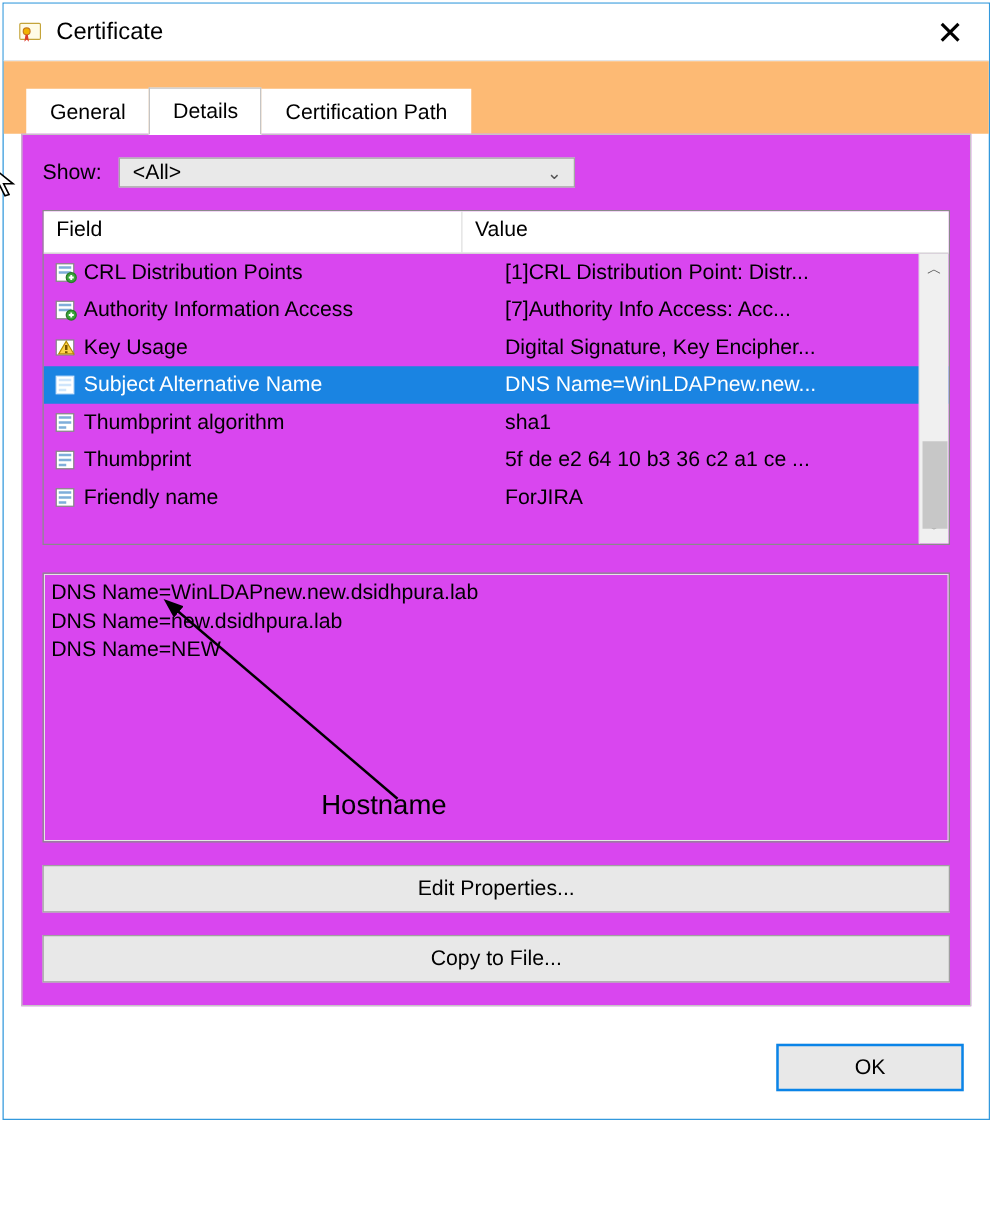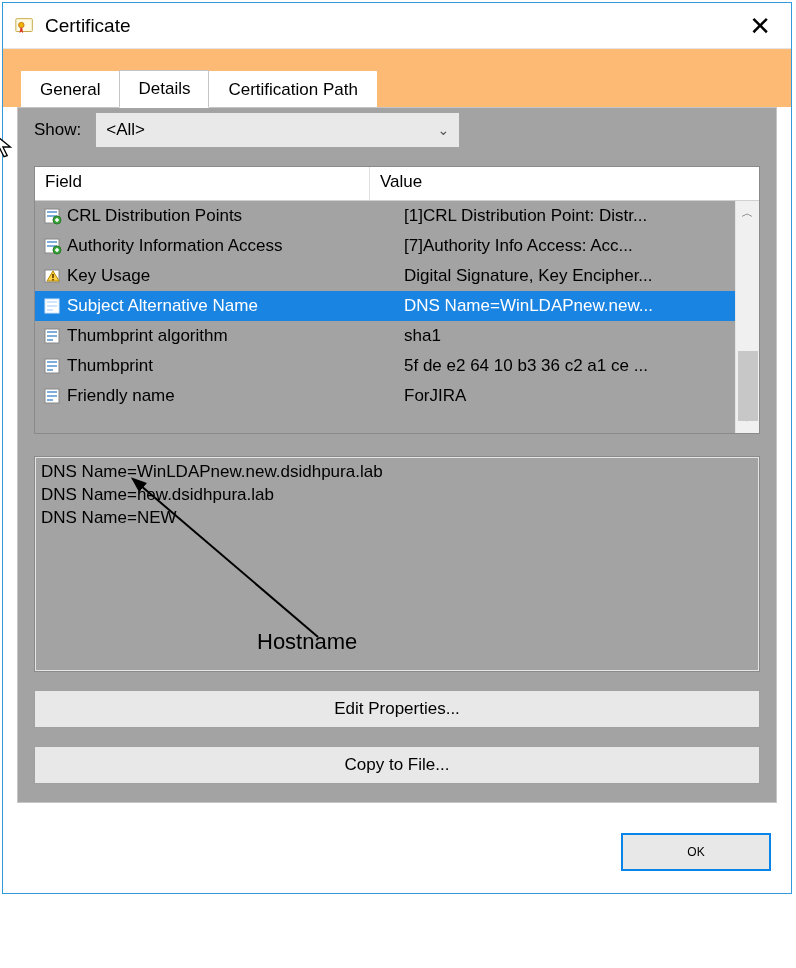--- a/index.html
+++ b/index.html
@@ -59,34 +59,34 @@
     background: #fff;
   }
   .tab.active {
     border: 1px solid #c5c5c5;
     border-bottom: 1px solid #fff;
     z-index: 2;
   }
   .tabpanel {
     border: 1px solid #c5c5c5;
     margin: 0 14px 14px 14px;
-    padding: 4px 16px 18px 16px;
-    background: #a3a3a3;
+    padding: 18px 16px 18px 16px;
+    background: #d946ef;
     position: relative;
     z-index: 1;
   }
   .show-row {
     display: flex;
     align-items: center;
     margin-bottom: 18px;
     gap: 14px;
   }
   .show-label { font-size: 17px; }
   .combo {
-    width: 365px; height: 36px;
+    width: 365px; height: 24px;
     border: 1px solid #a5a5a5;
     background: #e9e9e9;
     display: flex;
     align-items: center;
     justify-content: space-between;
     padding: 0 10px;
     font-size: 17px;
   }
   .combo .chev { font-size: 14px; color: #555; }
   .listbox {
@@ -173,21 +173,21 @@
   }
   .footer {
     display: flex;
     justify-content: flex-end;
     padding: 16px 20px 22px 20px;
   }
   .ok-btn {
     width: 150px; height: 38px;
     border: 2px solid #0a84e8;
     background: #e8e8e8;
-    font-size: 12px;
+    font-size: 17px;
     display:flex;align-items:center;justify-content:center;
   }
   
   .arrow-overlay {
     position: absolute;
     left: 0; top: 0;
     pointer-events: none;
   }
   .anno-label {
     position:absolute;

